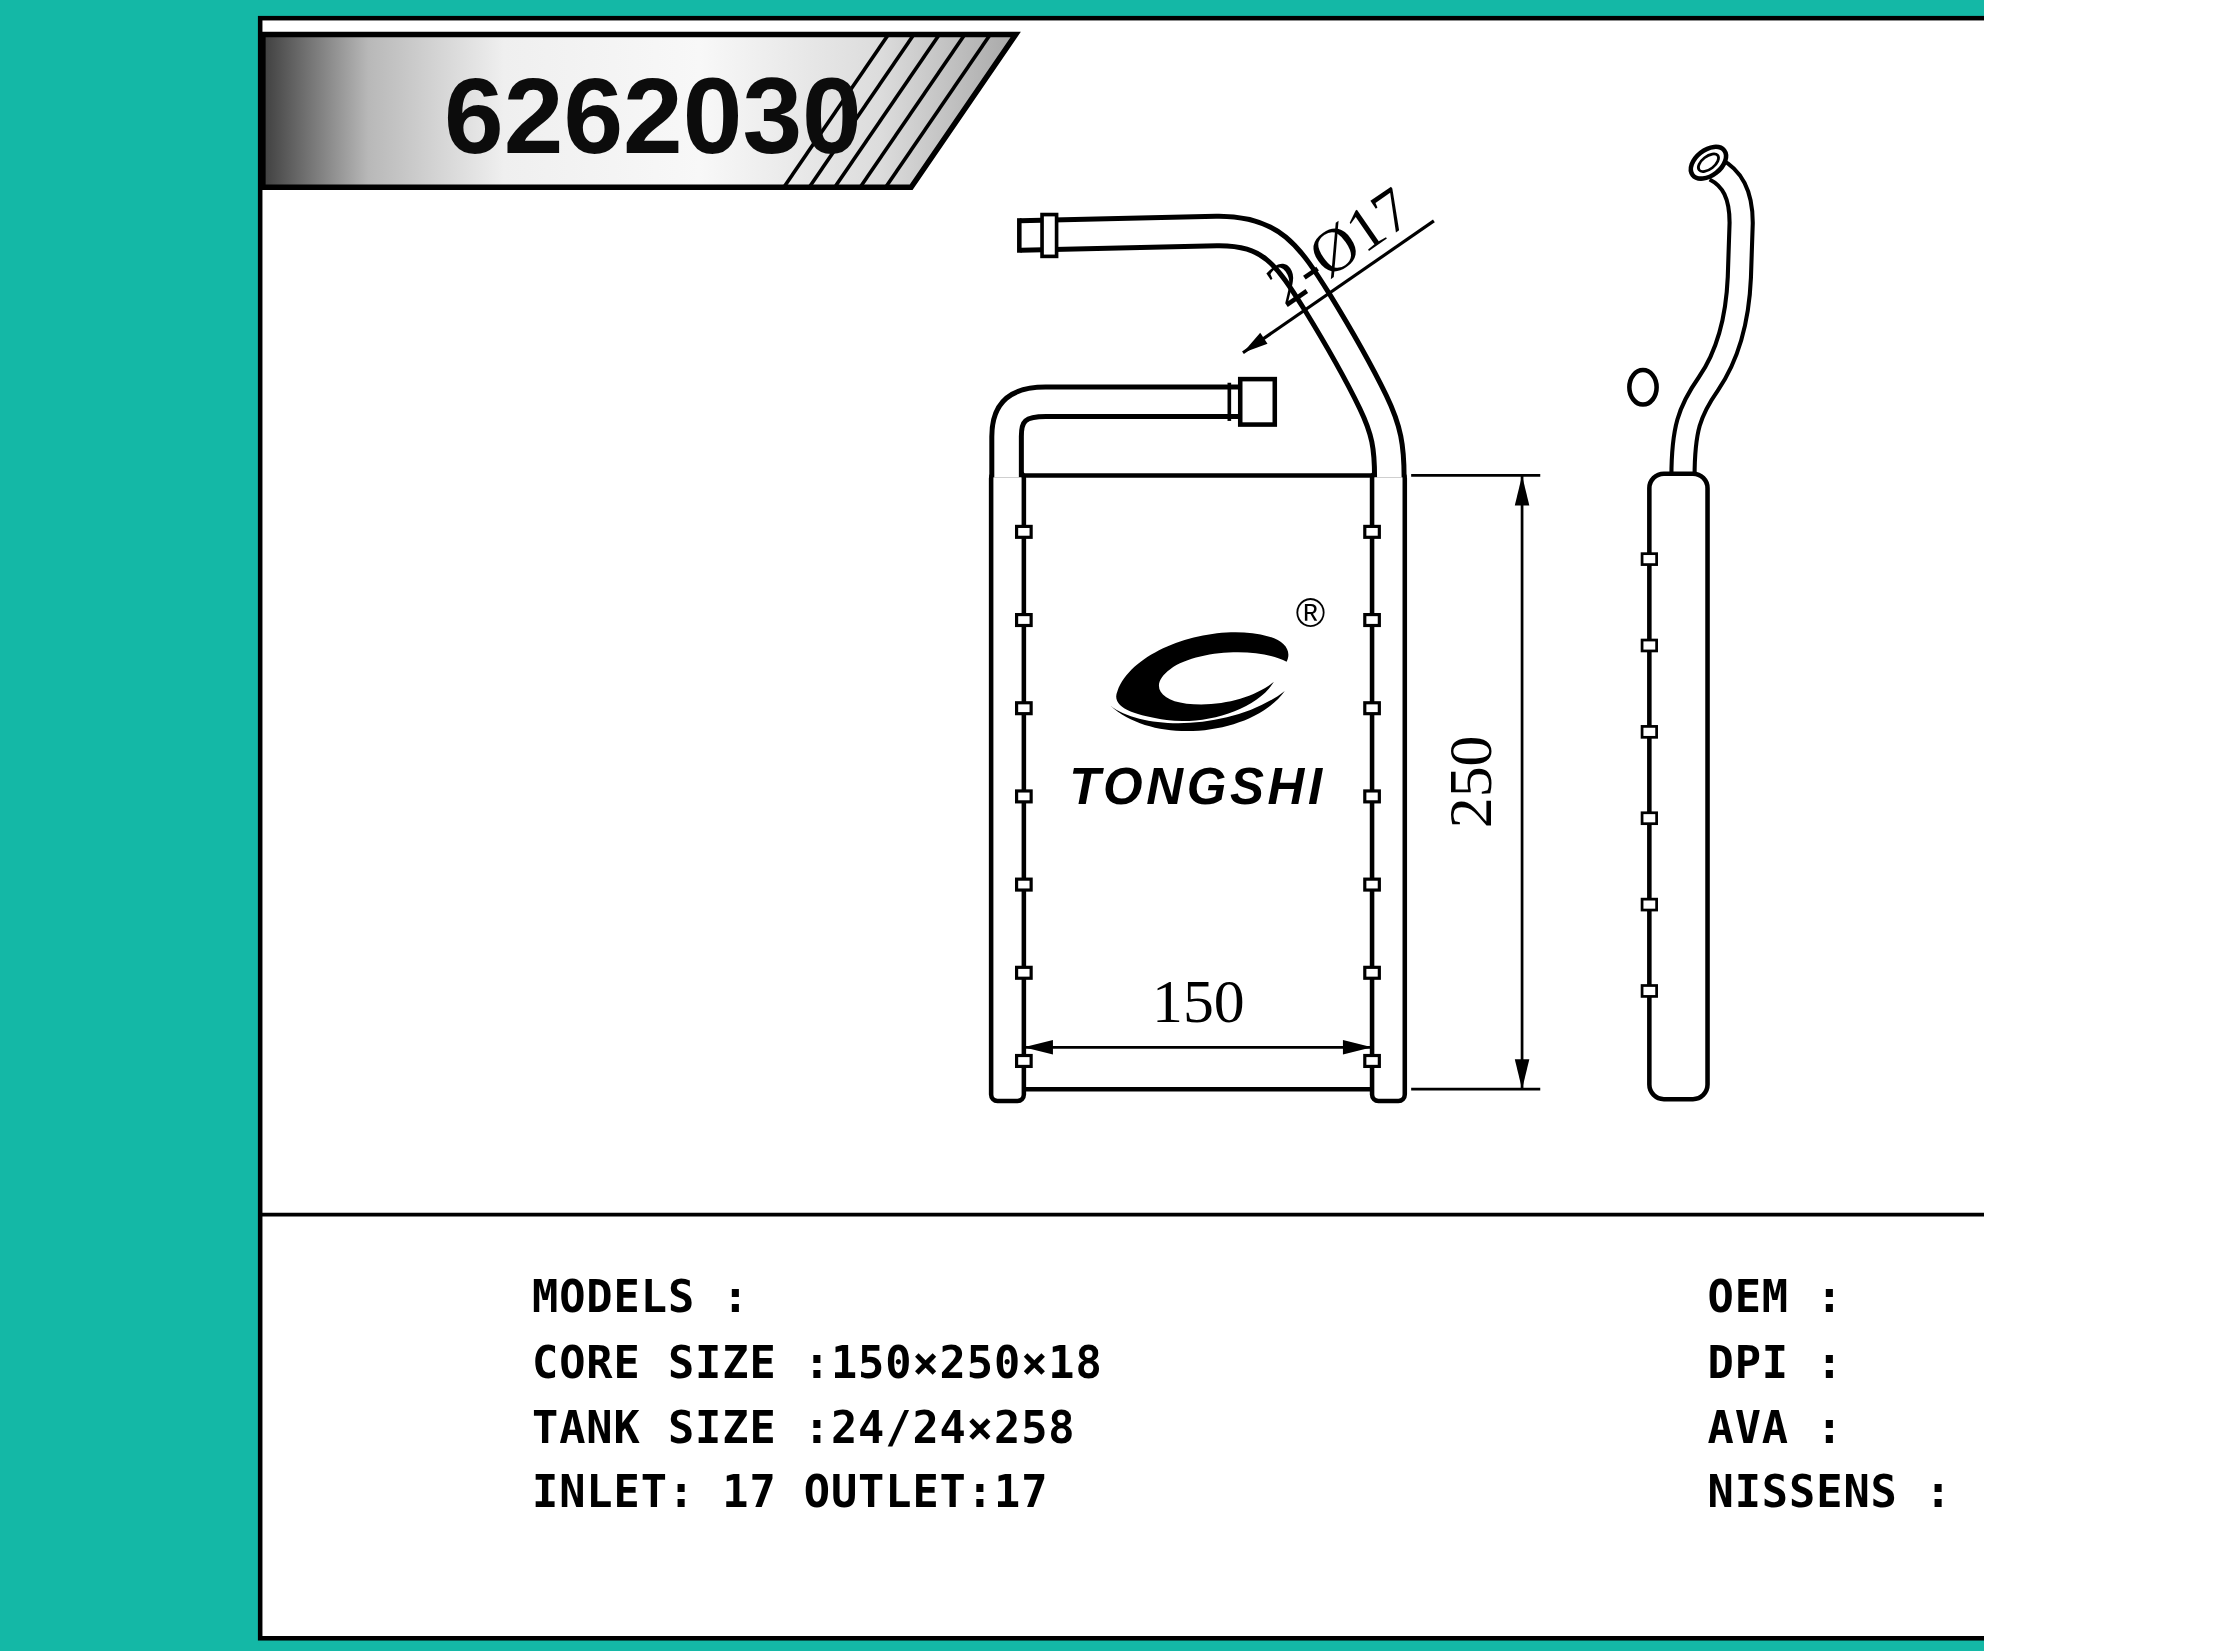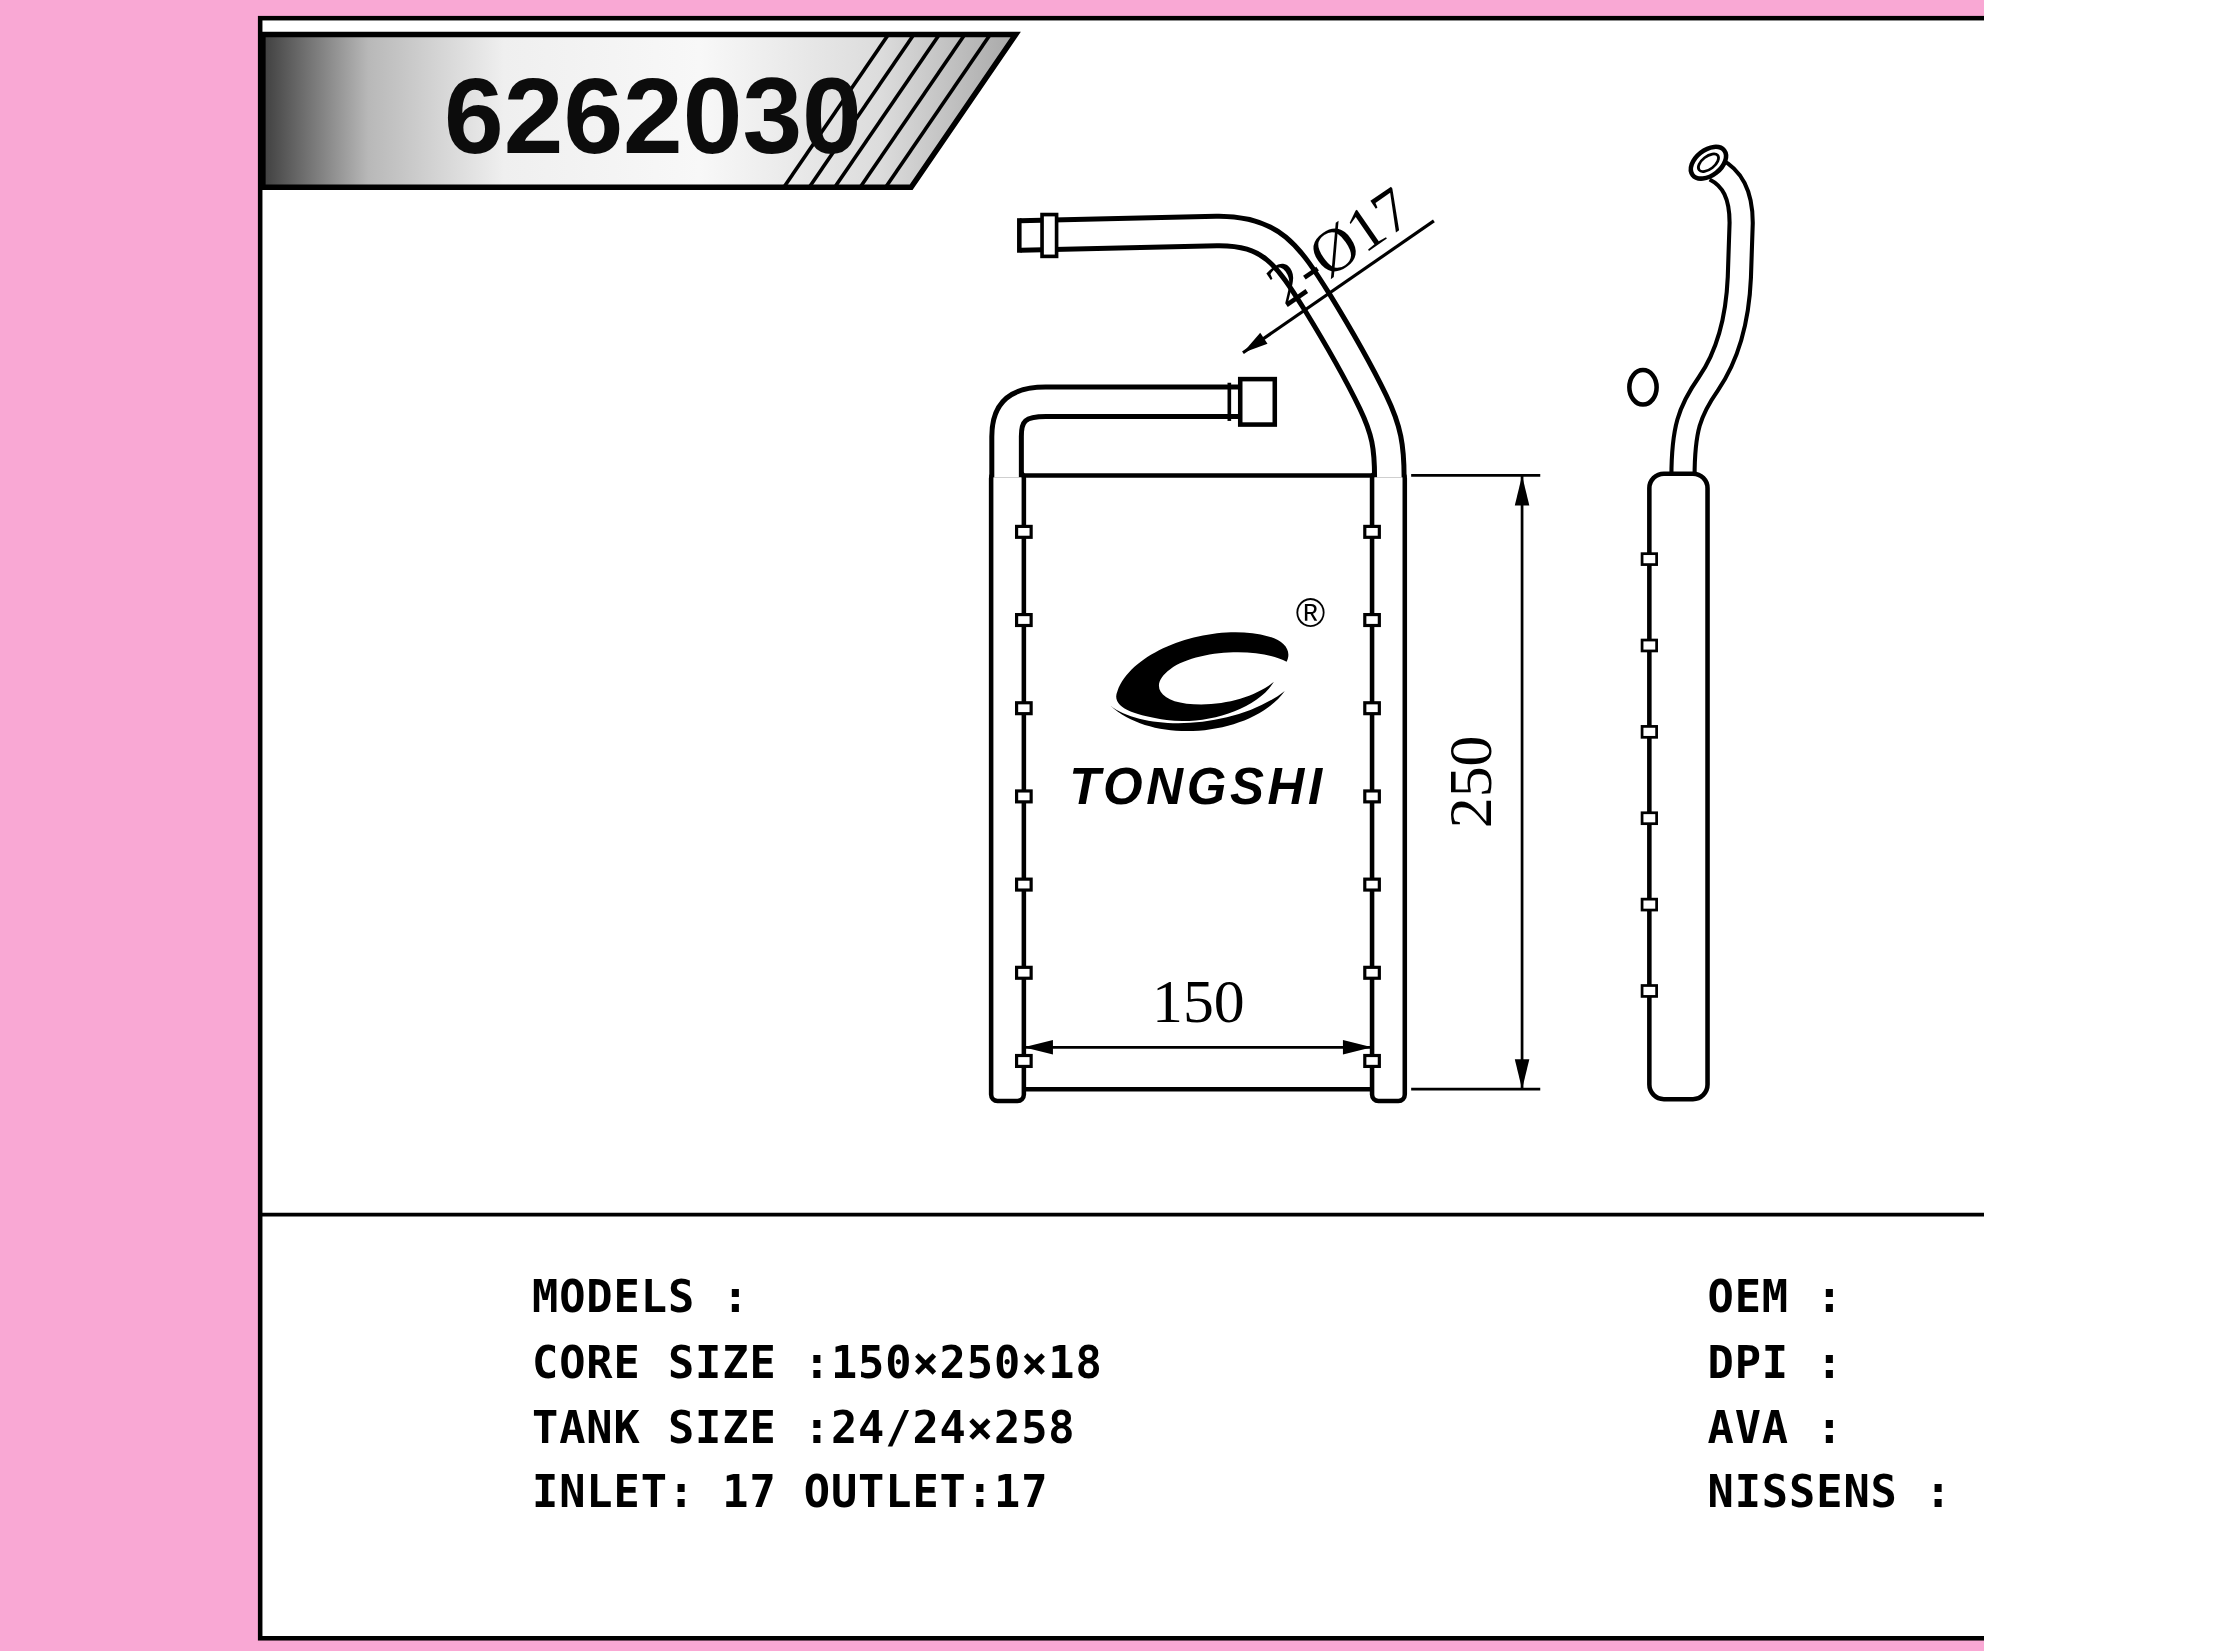--- a/index.html
+++ b/index.html
@@ -1,16 +1,16 @@
 <!DOCTYPE html>
 <html style="font-size:14.5px"><head>
 <meta charset="utf-8">
 <style>
   html,body{margin:0;padding:0;background:#ffffff;}
-  .sheet{position:relative;width:1984px;height:1651px;background:#f9a8d4;overflow:hidden;
+  .sheet{position:relative;width:1984px;height:1651px;background:#14b8a6;overflow:hidden;
          font-family:"Liberation Sans",sans-serif;}
   svg{display:block;}
   text{user-select:none;}
   .part-no{font-family:"Liberation Sans",sans-serif;font-weight:bold;font-size:118px;fill:#0c0c0c;}
   .dim-text{font-family:"Liberation Serif",serif;font-size:68px;fill:#000;}
   .spec-text{font-family:"DejaVu Sans Mono",monospace;font-size:48px;font-weight:bold;fill:#000;letter-spacing:1px;}
   .brand-text{font-family:"Liberation Sans",sans-serif;font-weight:bold;font-style:italic;
               font-size:56px;letter-spacing:4px;fill:#000;}
   .reg-text{font-family:"Liberation Sans",sans-serif;font-size:44px;fill:#000;}
 </style>

